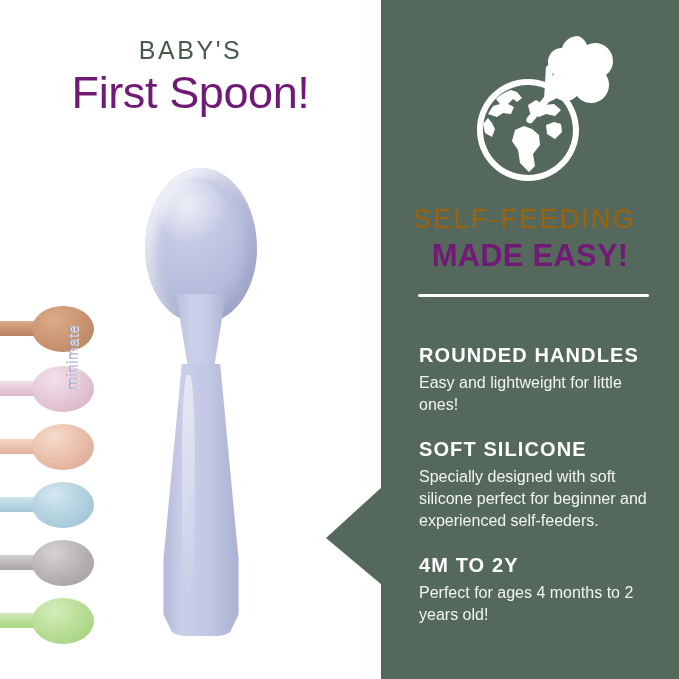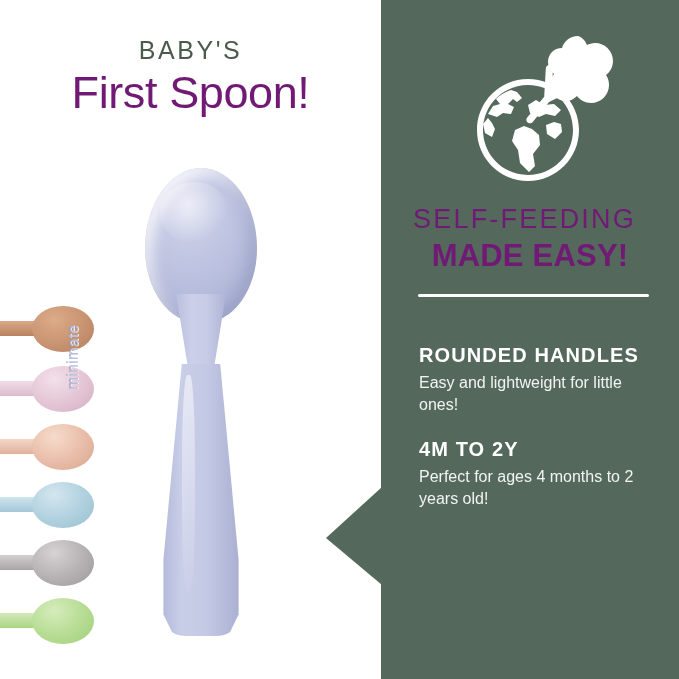--- a/index.html
+++ b/index.html
@@ -176,21 +176,21 @@
   }
 
   .headline-1 {
     position: absolute;
     left: 381px;
     top: 206px;
     width: 287px;
     text-align: center;
     font-size: 27px;
     letter-spacing: 2.2px;
-    color: #701a75;
+    color: #a16207;
     font-weight: 400;
     line-height: 1;
   }
   .headline-2 {
     position: absolute;
     left: 381px;
     top: 240px;
     width: 298px;
     text-align: center;
     font-size: 31px;
@@ -301,18 +301,22 @@
   <div class="headline-1">SELF-FEEDING</div>
   <div class="headline-2">MADE EASY!</div>
   <div class="divider"></div>
 
   <div class="features">
     <div class="feature">
       <p class="feature-title">ROUNDED HANDLES</p>
       <p class="feature-body">Easy and lightweight for little ones!</p>
     </div>
     <div class="feature">
+      <p class="feature-title">SOFT SILICONE</p>
+      <p class="feature-body">Specially designed with soft silicone perfect for beginner and experienced self-feeders.</p>
+    </div>
+    <div class="feature">
       <p class="feature-title">4M TO 2Y</p>
       <p class="feature-body">Perfect for ages 4 months to 2 years old!</p>
     </div>
   </div>
 
 </div>
 
 </body></html>

